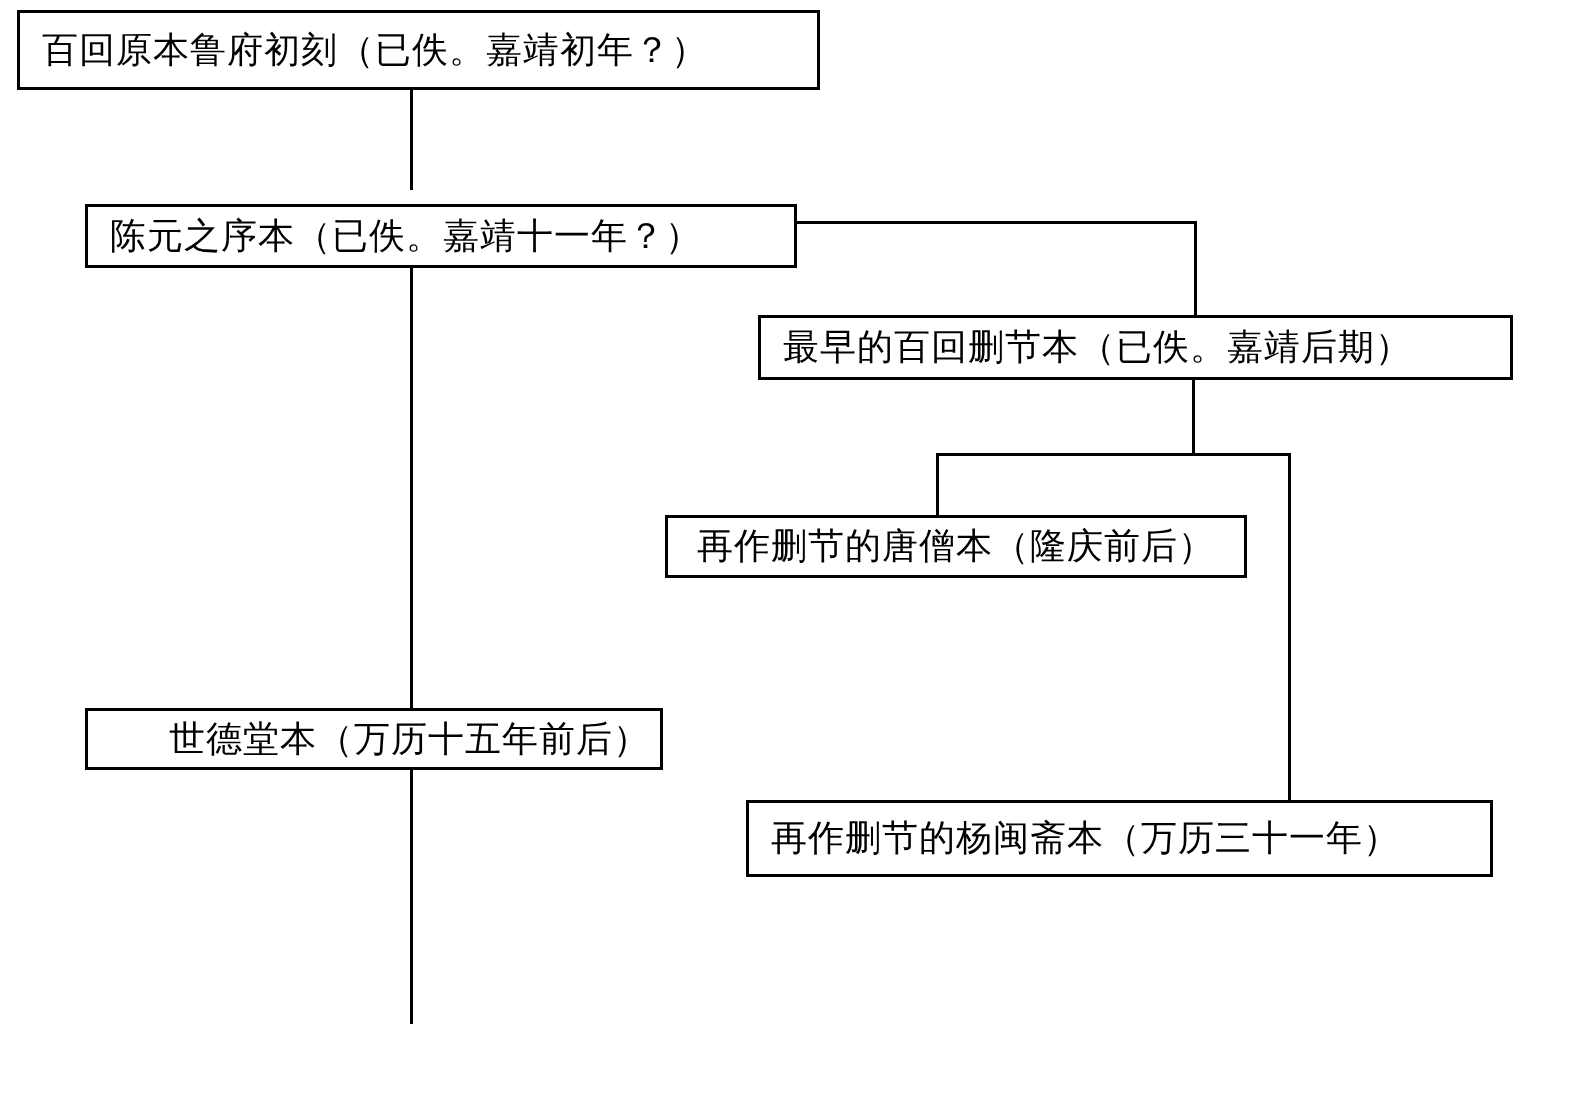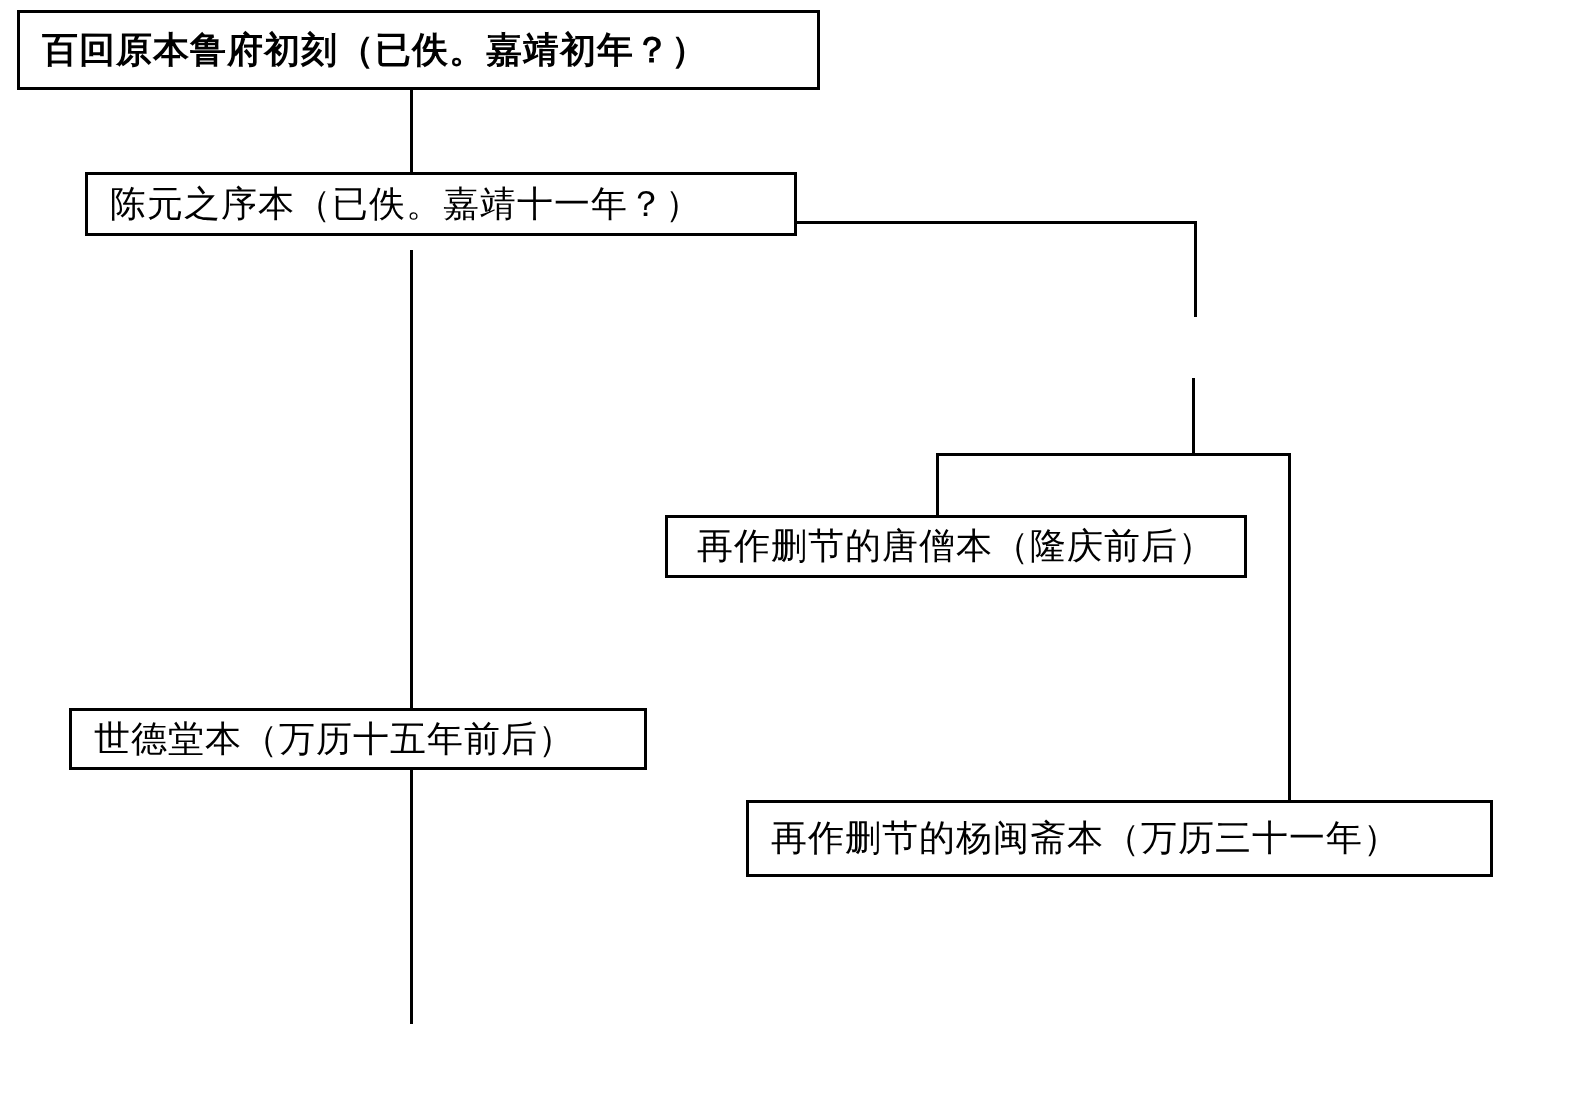--- a/index.html
+++ b/index.html
@@ -35,25 +35,25 @@
   }
   .line {
     position: absolute;
     background: #000000;
     z-index: 1;
   }
   .line.v { width: 3px; }
   .line.h { height: 3px; }
 
   
-  #node-1 { left: 17px;  top: 10px;   width: 803px; height: 80px; font-weight: bold; }
-  #node-2 { left: 85px;  top: 172px;  width: 712px; height: 64px; }
+  #node-1 { left: 17px;  top: 10px;   width: 803px; height: 80px; }
+  #node-2 { left: 85px;  top: 204px;  width: 712px; height: 64px; }
   #node-3 { left: 758px; top: 315px;  width: 755px; height: 65px; }
   #node-4 { left: 665px; top: 515px;  width: 582px; height: 63px; padding-left: 7px; }
-  #node-5 { left: 69px;  top: 708px;  width: 578px; height: 62px; }
+  #node-5 { left: 85px;  top: 708px;  width: 578px; height: 62px; justify-content: flex-end; }
   #node-6 { left: 746px; top: 800px;  width: 747px; height: 77px; }
   #node-7 { left: 97px;  top: 1022px; width: 518px; height: 63px; }
 
   
   #conn-1-2        { left: 410px;  top: 88px;   height: 102px; }
   #conn-2-5        { left: 410px;  top: 250px;  height: 460px; }
   #conn-5-7        { left: 410px;  top: 768px;  height: 256px; }
   #conn-2-3-h      { left: 795px;  top: 221px;  width: 402px;  }
   #conn-2-3-v      { left: 1194px; top: 221px;  height: 96px;  }
   #conn-3-junct-v  { left: 1192px; top: 378px;  height: 78px;  }
@@ -77,20 +77,23 @@
   <div class="line v" id="conn-junct-6"></div>
 
   <div class="node" id="node-1">
     <span class="node-label">百回原本鲁府初刻（已佚。嘉靖初年？）</span>
   </div>
 
   <div class="node" id="node-2">
     <span class="node-label">陈元之序本（已佚。嘉靖十一年？）</span>
   </div>
 
+  <div class="node" id="node-3">
+    <span class="node-label">最早的百回删节本（已佚。嘉靖后期）</span>
+  </div>
 
   <div class="node" id="node-4">
     <span class="node-label">再作删节的唐僧本（隆庆前后）</span>
   </div>
 
   <div class="node" id="node-5">
     <span class="node-label">世德堂本（万历十五年前后）</span>
   </div>
 
   <div class="node" id="node-6">

